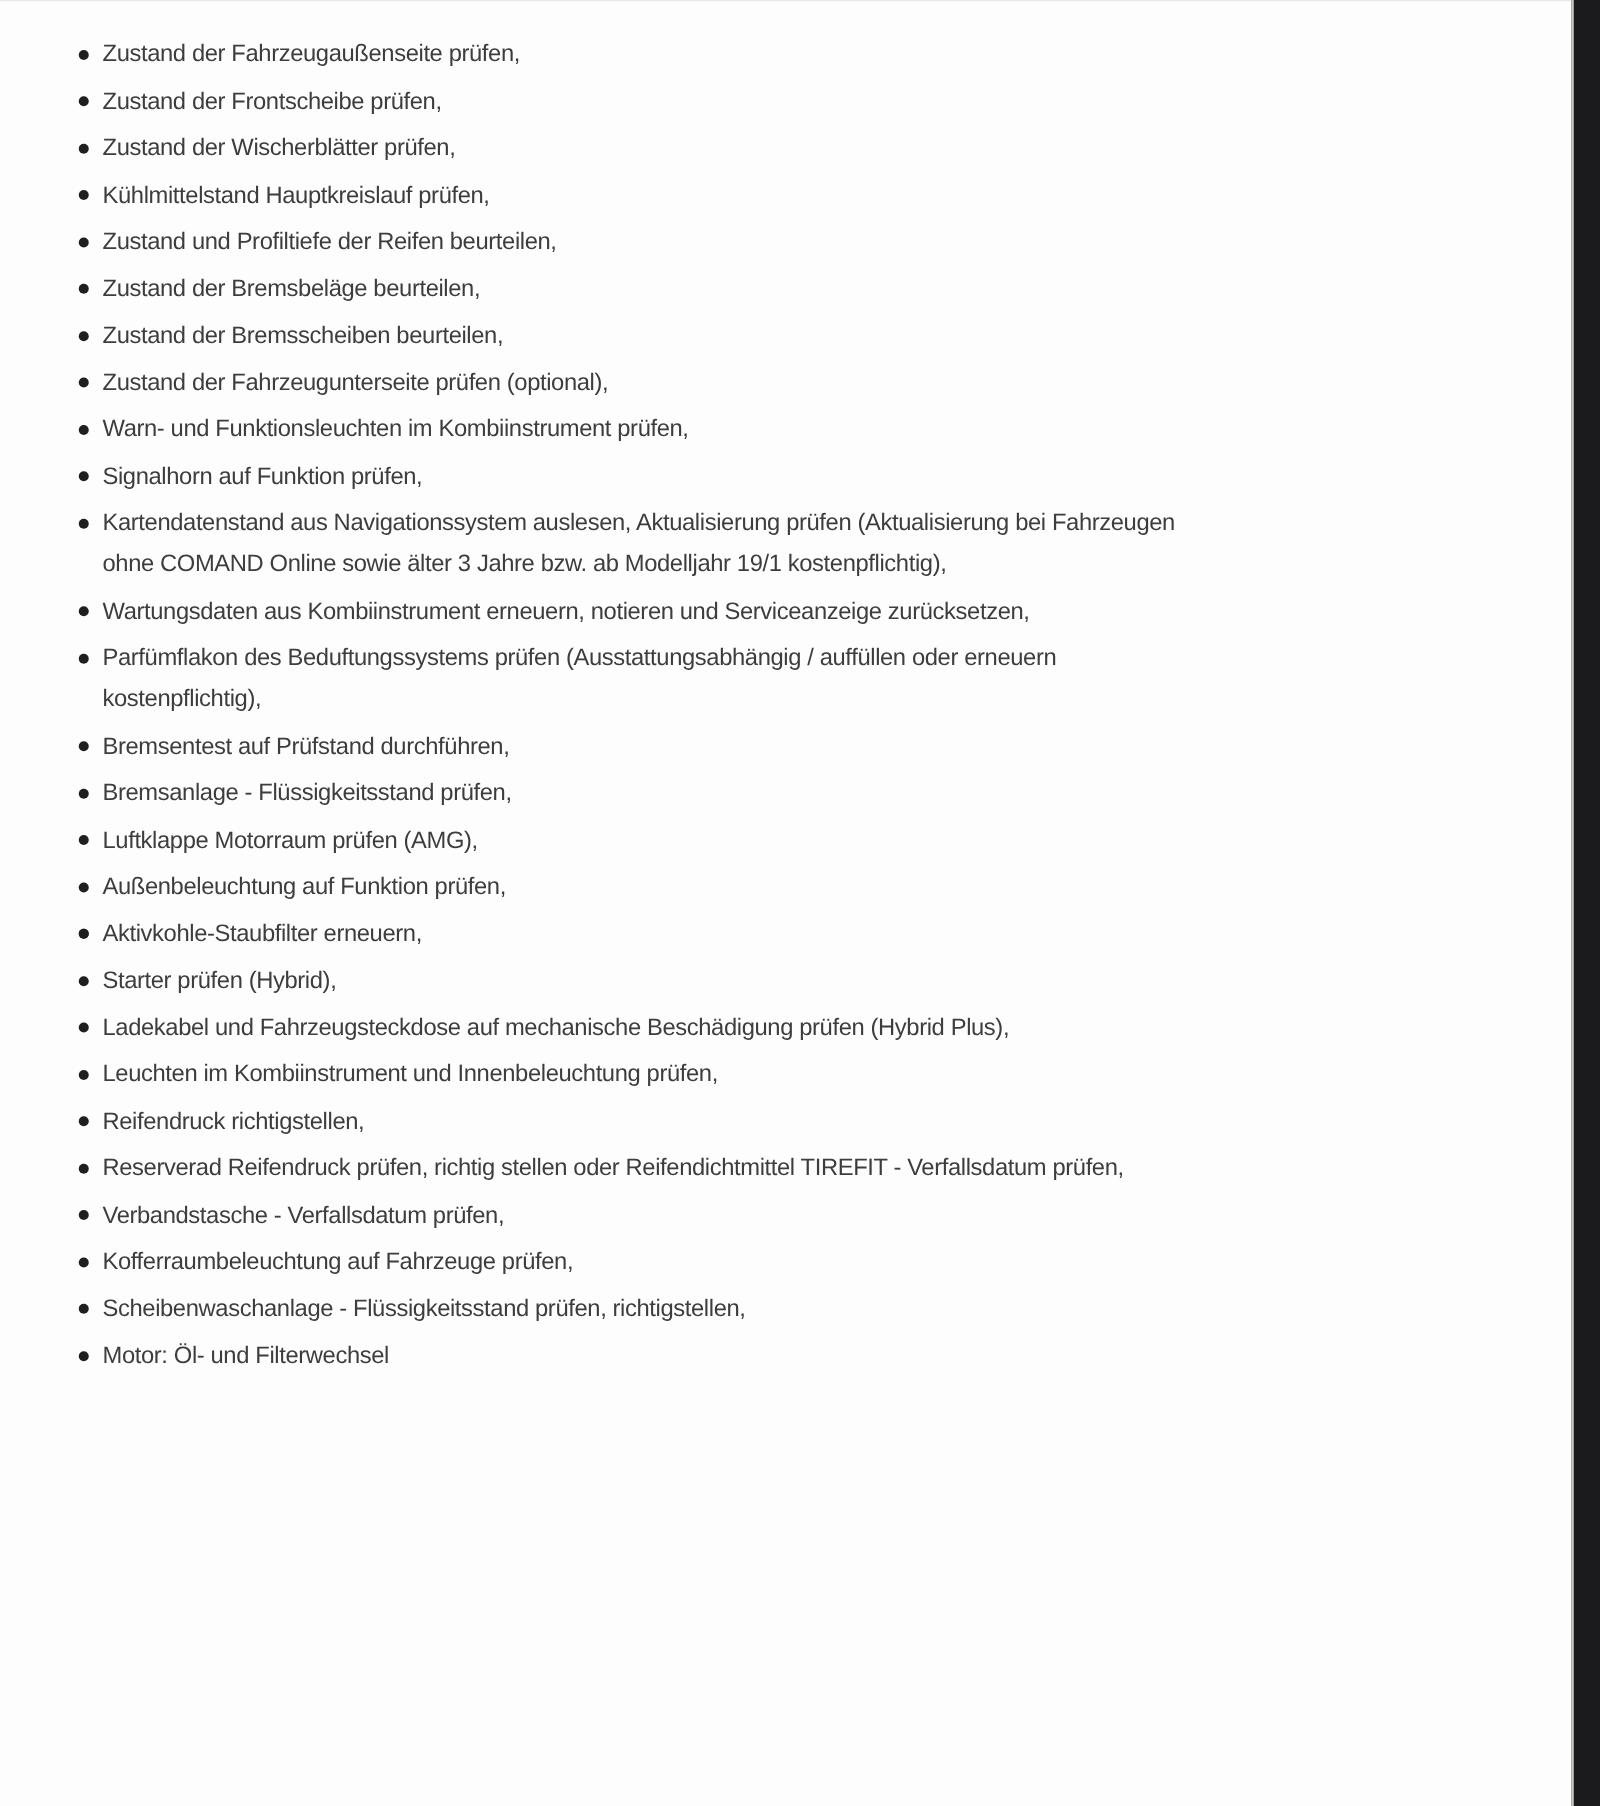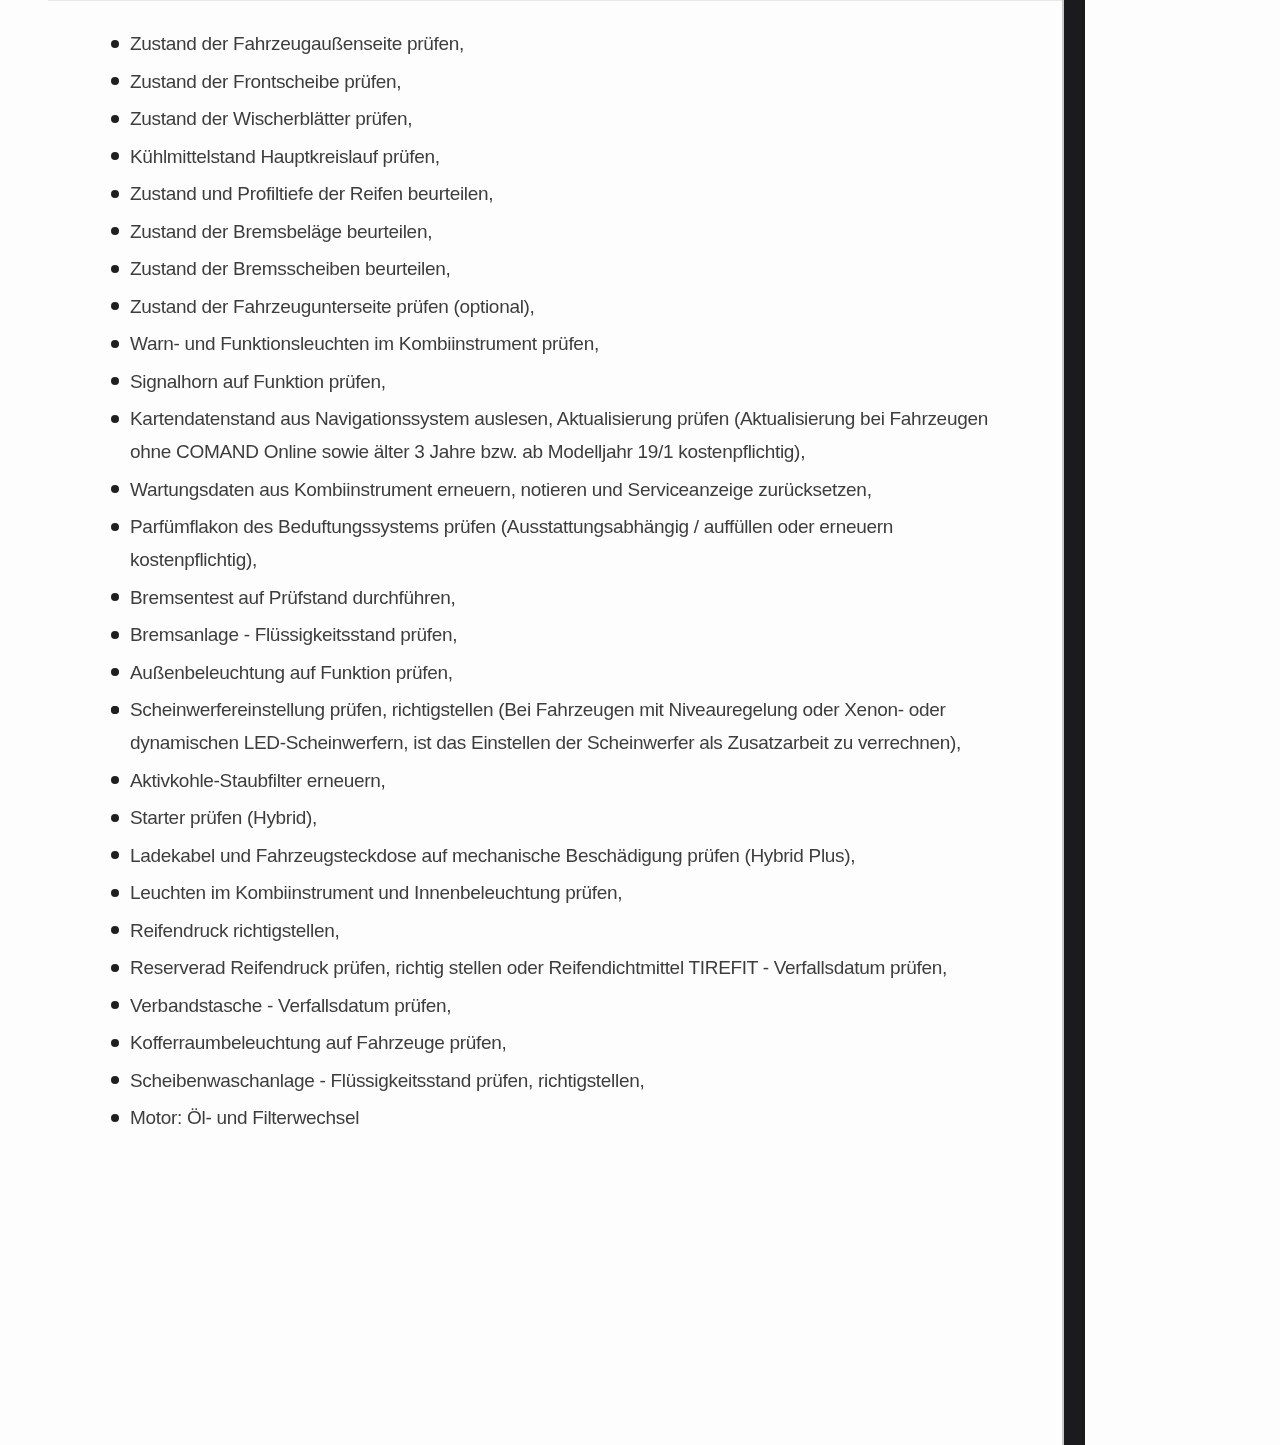--- a/index.html
+++ b/index.html
@@ -10,24 +10,23 @@
     width: 1280px;
     height: 1445px;
     overflow: hidden;
     font-family: "Liberation Sans", sans-serif;
     background: var(--page-bg, #fdfdfd);
   }
   .page {
     position: absolute;
     left: 0;
     top: 0;
-    width: 1037px;
+    width: 1280px;
     height: 1445px;
     background: var(--page-bg, #fdfdfd);
-    margin-left: 48px;
   }
   .page::before {
     
     content: "";
     position: absolute;
     left: 0;
     top: 0;
     width: 100%;
     height: 1px;
     background: #e9e9e7;
@@ -142,34 +141,34 @@
   <li>
     <span class="bullet"></span>
     <span class="item-text">Bremsentest auf Prüfstand durchführen,</span>
   </li>
 
   <li>
     <span class="bullet"></span>
     <span class="item-text">Bremsanlage - Flüssigkeitsstand prüfen,</span>
   </li>
 
+  <li>
+    <span class="bullet"></span>
+    <span class="item-text">Luftklappe Motorraum prüfen (AMG),</span>
+  </li>
 
   <li>
     <span class="bullet"></span>
     <span class="item-text">Außenbeleuchtung auf Funktion prüfen,</span>
   </li>
 
   <li>
     <span class="bullet"></span>
   </li>
 
-  <li>
-    <span class="bullet"></span>
-    <span class="item-text">Scheinwerfereinstellung prüfen, richtigstellen (Bei Fahrzeugen mit Niveauregelung oder Xenon- oder dynamischen LED-Scheinwerfern, ist das Einstellen der Scheinwerfer als Zusatzarbeit zu verrechnen),</span>
-  </li>
 
 
   <li>
     <span class="bullet"></span>
     <span class="item-text">Aktivkohle-Staubfilter erneuern,</span>
   </li>
 
   <li>
     <span class="bullet"></span>
     <span class="item-text">Starter prüfen (Hybrid),</span>

